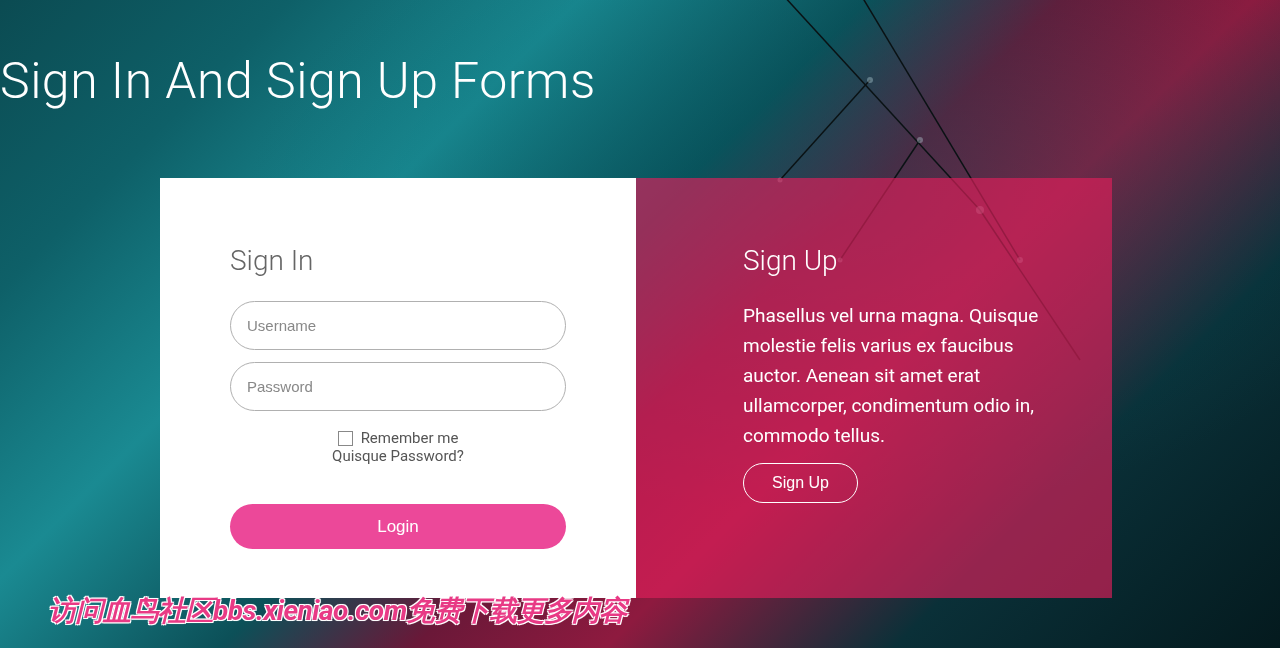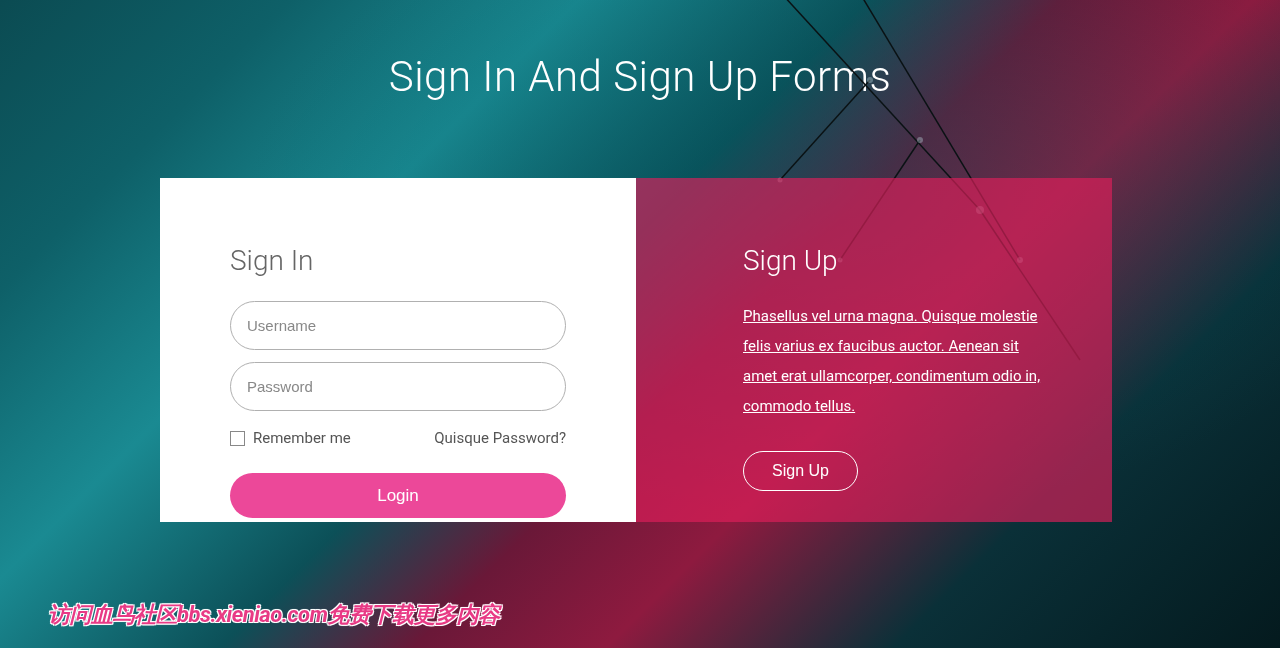--- a/index.html
+++ b/index.html
@@ -10,26 +10,26 @@
     radial-gradient(ellipse at 65% 30%, rgba(0,90,100,0.4) 0%, transparent 50%),
     linear-gradient(135deg, #0b4b52 0%, #0e6068 15%, #1a8a92 30%, #0c5058 45%, #6a1838 55%, #8e1a3f 65%, #0a3038 80%, #041a1e 100%);
   position:relative;
 }
 .bg-deco { position:absolute; inset:0; pointer-events:none; overflow:hidden; }
 .branch { position:absolute; top:-40px; left:720px; width:520px; height:420px; }
 .branch line, .branch path { stroke:#0a1214; stroke-width:1.5; fill:none; }
 .drop { fill:rgba(200,230,235,0.35); }
 
 .page-title {
-  text-align:center; color:#ffffff; font-size:42px; font-weight:300;
+  text-align:left; color:#ffffff; font-size:50px; font-weight:300;
   padding-top:52px; letter-spacing:0.5px;
 }
 
 .card {
-  position:absolute; left:160px; top:178px; width:952px; height:344px;
+  position:absolute; left:160px; top:178px; width:952px; height:420px;
   display:flex;
   border-radius:26px;
 }
 .panel-signin {
   width:476px; background:#ffffff; padding:66px 70px 50px 70px;
 }
 .panel-signup {
   width:476px; background:rgba(225, 30, 90, 0.65);
   padding:66px 70px 50px 107px; color:#ffffff;
 }
@@ -39,40 +39,40 @@
 
 .input {
   width:100%; height:49px; border:1px solid #b0b0b0; border-radius:25px;
   padding:0 16px; font-size:15px; color:#b91c1c; background:#fff; outline:none;
   margin-bottom:12px;
 }
 .input::placeholder { color:#888; }
 
 .row-remember {
   display:flex; justify-content:space-between; align-items:center;
-  margin-bottom:26px; margin-top:6px;
+  margin-bottom:39px; margin-top:6px;flex-direction:column;
 }
 .checkbox-wrap { display:flex; align-items:center; gap:8px; color:#555; font-size:15px; cursor:pointer; }
 .checkbox-box { width:15px; height:15px; border:1.5px solid #888; display:inline-block; }
 .forgot { color:#555; font-size:15px; text-decoration:none; }
 
 .btn-login {
   width:100%; height:45px; border:none; border-radius:23px;
   background:#ec4899; color:#fff; font-size:17px; cursor:pointer;
 }
 
-.signup-text { font-size:15px; line-height:30px; margin-bottom:30px;text-decoration:underline; }
+.signup-text { font-size:19px; line-height:30px; margin-bottom:12px; }
 
 .btn-signup-outline {
   height:40px; padding:0 28px; border:1px solid #fff; border-radius:20px;
   background:transparent; color:#fff; font-size:16px; cursor:pointer;
 }
 
 .footer-text {
-  position:absolute; left:48px; bottom:18px; font-size:22px; font-weight:700;
+  position:absolute; left:48px; bottom:18px; font-size:28px; font-weight:700;
   font-style:italic; color:#e83a85;
   text-shadow:
     -1px -1px 0 #fff, 1px -1px 0 #fff, -1px 1px 0 #fff, 1px 1px 0 #fff,
     0 0 2px #fff;
   letter-spacing:-0.5px;
 }
 </style>
 </head>
 <body>
 

